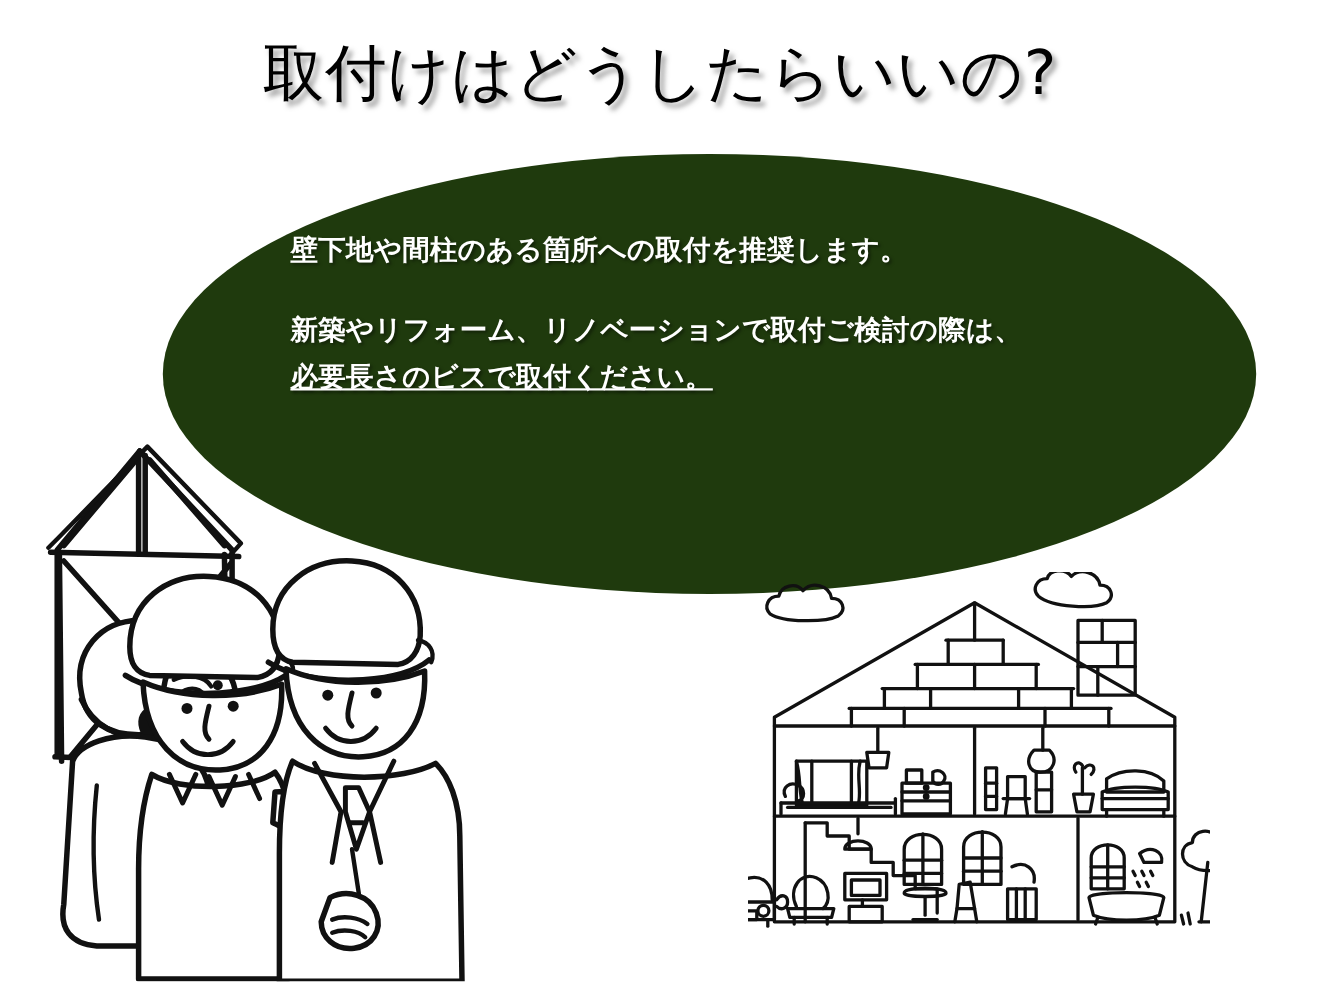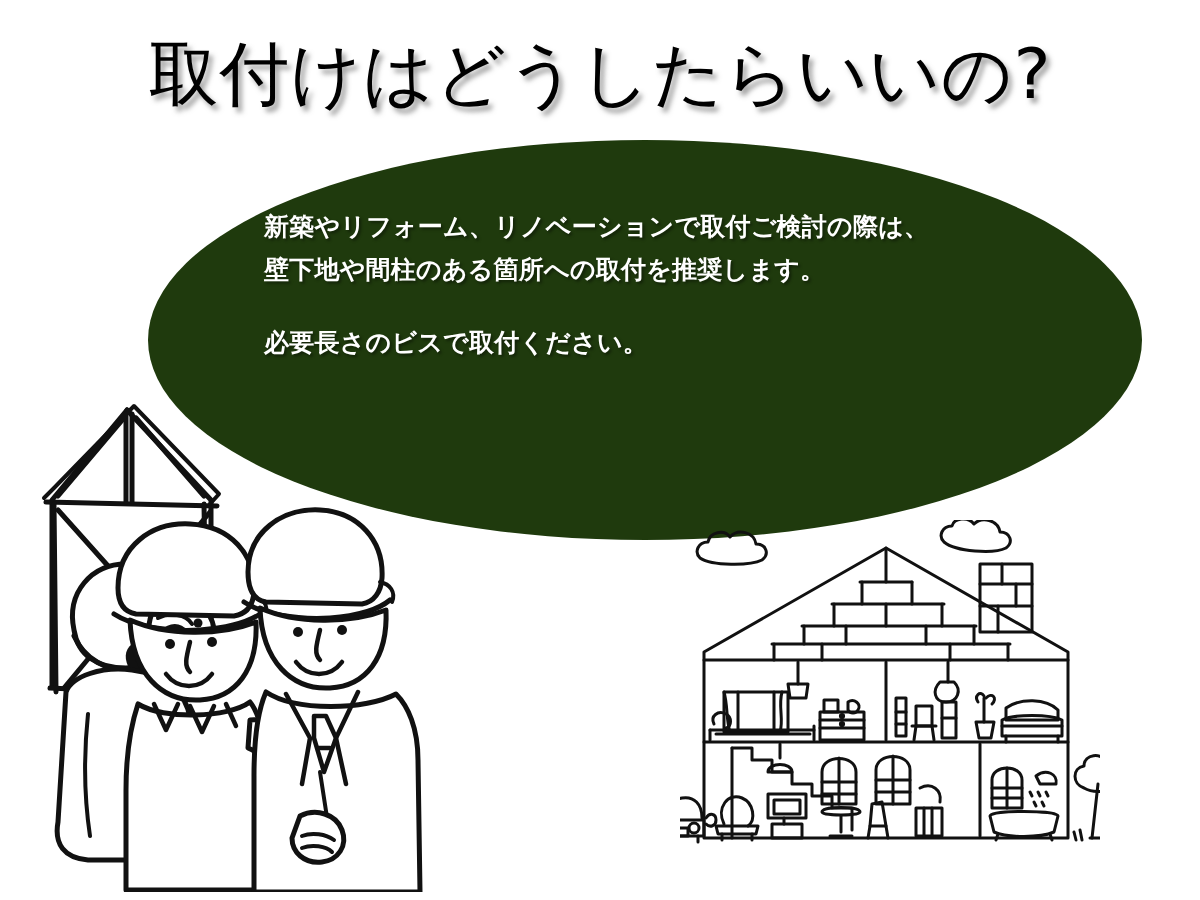--- a/index.html
+++ b/index.html
@@ -20,21 +20,21 @@
   }
 
   
   #title {
     position: absolute;
     left: 0;
     top: 38px;
     width: 1200px;
     text-align: center;
     font-family: "DejaVu Sans", "Liberation Sans", sans-serif;
-    font-size: 70px;
+    font-size: 56px;
     line-height: 1.05;
     font-weight: 400;
     color: #000000;
     letter-spacing: 0.01em;
     text-shadow: 4px 5px 5px rgba(90,90,90,0.55);
     white-space: nowrap;
   }
 
   
   #ellipse {
@@ -60,21 +60,21 @@
     letter-spacing: 0.01em;
     text-shadow: 2px 2px 3px rgba(0,0,0,0.45);
   }
   #callout-text .line {
     white-space: nowrap;
     line-height: 1.0;
     margin-bottom: 0;
   }
   #callout-text .line.lead { margin-bottom: 48px; }
   #callout-text .line.body { margin-bottom: 18px; }
-  #callout-text .line.last { margin-bottom: 0; }
+  #callout-text .line.last { margin-bottom: 0; text-decoration: underline; }
 
   
   .illus {
     position: absolute;
   }
   #illus-workers {
     left: 14px;
     top: 392px;
     width: 430px;
     height: 500px;
@@ -98,22 +98,22 @@
 </head>
 <body>
 
 <div id="slide">
 
   <div id="title">取付けはどうしたらいいの?</div>
 
   <div id="ellipse"></div>
 
   <div id="callout-text">
+    <div class="line lead">壁下地や間柱のある箇所への取付を推奨します。</div>
     <div class="line body">新築やリフォーム、リノベーションで取付ご検討の際は、</div>
-    <div class="line lead">壁下地や間柱のある箇所への取付を推奨します。</div>
     <div class="line last">必要長さのビスで取付ください。</div>
   </div>
 
   <div class="illus" id="illus-workers">
     <svg viewBox="0 0 430 500" xmlns="http://www.w3.org/2000/svg">
 
       <g class="ink" stroke-width="5">
         <path d="M113 18 L38 108 L38 295"></path>
         <path d="M113 18 L197 108 L197 290"></path>
         <path d="M32 110 L203 114"></path>

